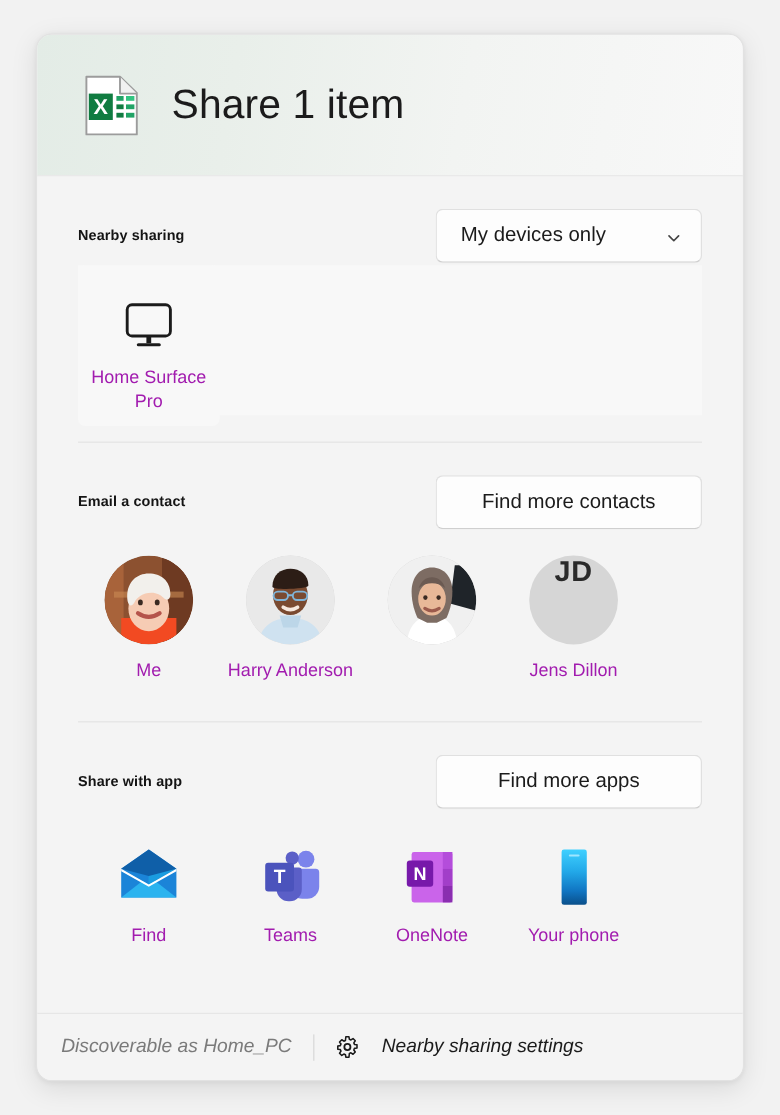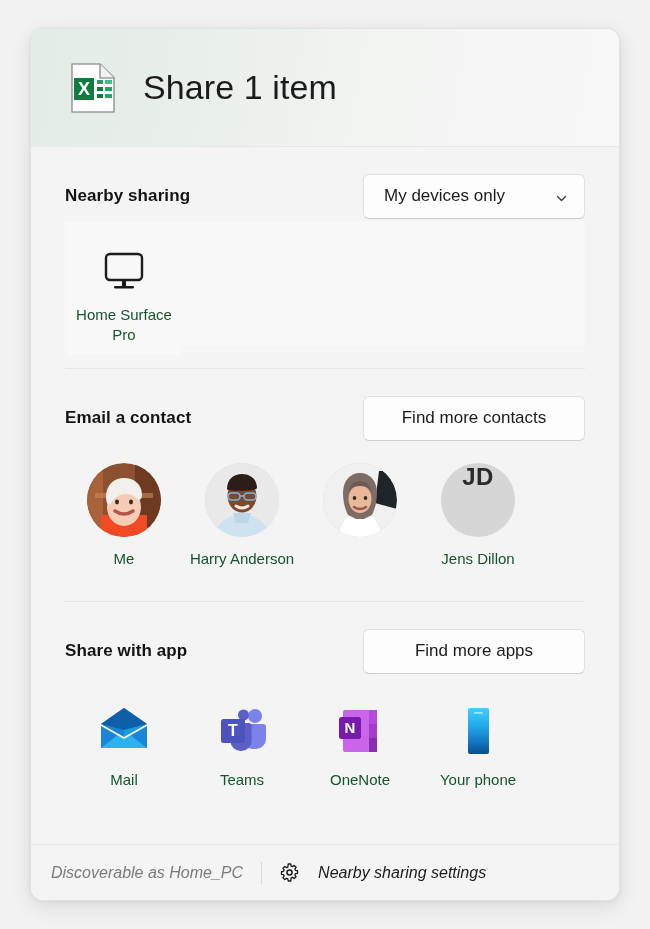--- a/index.html
+++ b/index.html
@@ -50,21 +50,21 @@
     flex-direction: column;
   }
   .section { padding-top: 26px; }
   .section-head {
     display: flex;
     align-items: center;
     justify-content: space-between;
     height: 46px;
   }
   .section-title {
-    font-size: 17px;
+    font-size: 12px;
     font-weight: bold;
     color: #141414;
     letter-spacing: .1px;
   }
   .ctl {
     background: #fdfdfd;
     border: 1px solid #e0e0e0;
     border-bottom-color: #cfcfcf;
     border-radius: 6px;
     height: 45px;
@@ -95,21 +95,21 @@
     display: flex;
     flex-direction: column;
     align-items: center;
     cursor: pointer;
     border-radius: 6px;
   }
   .tile.highlight { background: #f8f8f8; }
   .tile-label {
     margin-top: 12px;
     font-size: 15px;
-    color: #14532d;
+    color: #a21caf;
     text-align: center;
     line-height: 20px;
     max-width: 112px;
   }
   .device-strip {
     background: #f8f8f8;
     margin-top: 2px;
     height: 125px;
     width: 100%;
     display: flex;
@@ -326,21 +326,21 @@
           <span class="app-icon">
             <svg viewBox="0 0 54 54" width="54" height="54">
               <path d="M4 20 L27 4 L50 20 L50 44 L4 44 Z" fill="#1b84d8"></path>
               <path d="M4 20 L27 4 L50 20 L27 33 Z" fill="#0f5fa8"></path>
               <path d="M4 44 L27 26 L50 44 Z" fill="#2bb3ef"></path>
               <path d="M4 20 L27 33 L27 26 Z" fill="#1b84d8"></path>
               <path d="M50 20 L27 33 L27 26 Z" fill="#1a9ce0"></path>
               <path d="M4 20 L27 33 L50 20 L50 22 L27 35 L4 22 Z" fill="#ffffff"></path>
             </svg>
           </span>
-          <span class="tile-label">Mail</span>
+          <span class="tile-label">Find</span>
         </div>
 
         <div class="tile">
           <span class="app-icon">
             <svg viewBox="0 0 54 54" width="54" height="54">
               <circle cx="40" cy="12" r="7" fill="#7b83eb"></circle>
               <circle cx="28.5" cy="11" r="5.5" fill="#5b5fc7"></circle>
               <path d="M30 20h18a3 3 0 0 1 3 3v12a10 10 0 0 1-10 10h-4a10 10 0 0 1-10-10V23a3 3 0 0 1 3-3z" fill="#7b83eb"></path>
               <path d="M18 19h16a2.5 2.5 0 0 1 2.5 2.5V37a10 10 0 0 1-10 10h-1A10 10 0 0 1 15.5 37V21.5A2.5 2.5 0 0 1 18 19z" fill="#5b5fc7"></path>
               <rect x="6" y="15" width="24" height="24" rx="2.5" fill="#4b53bc"></rect>

